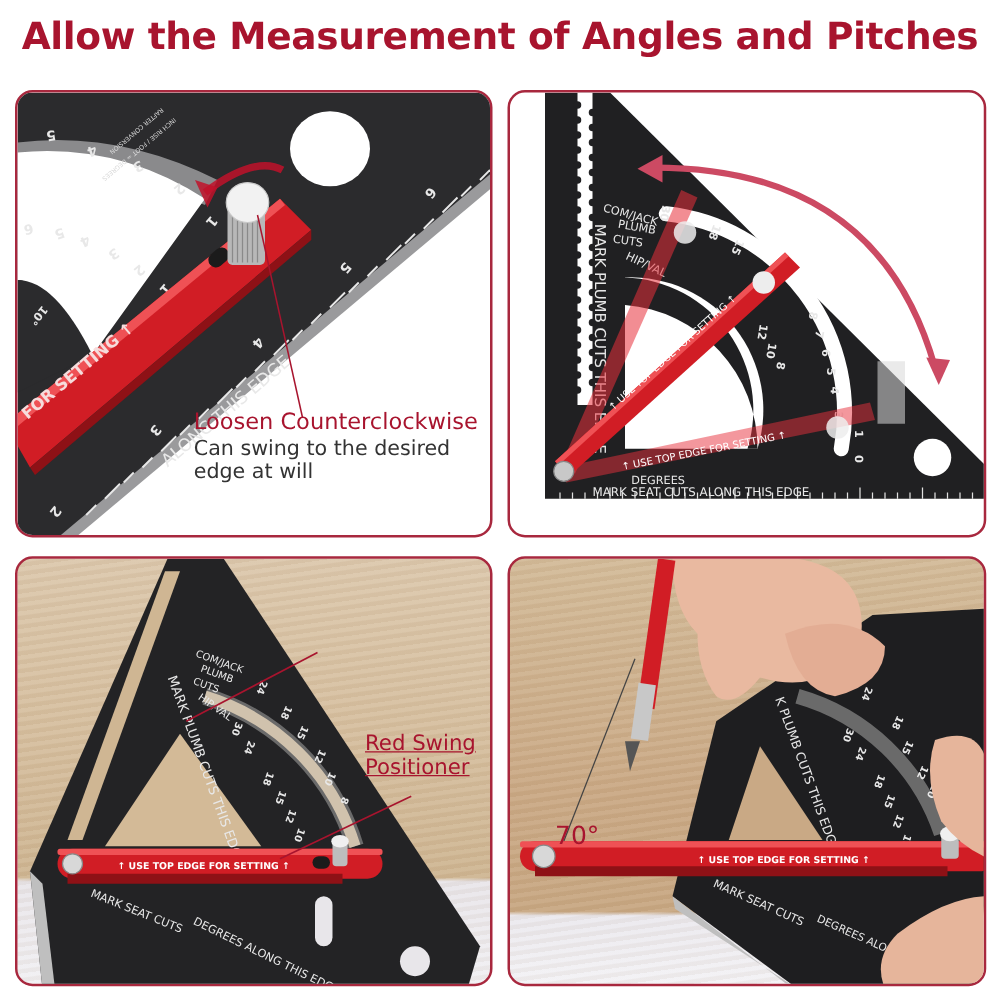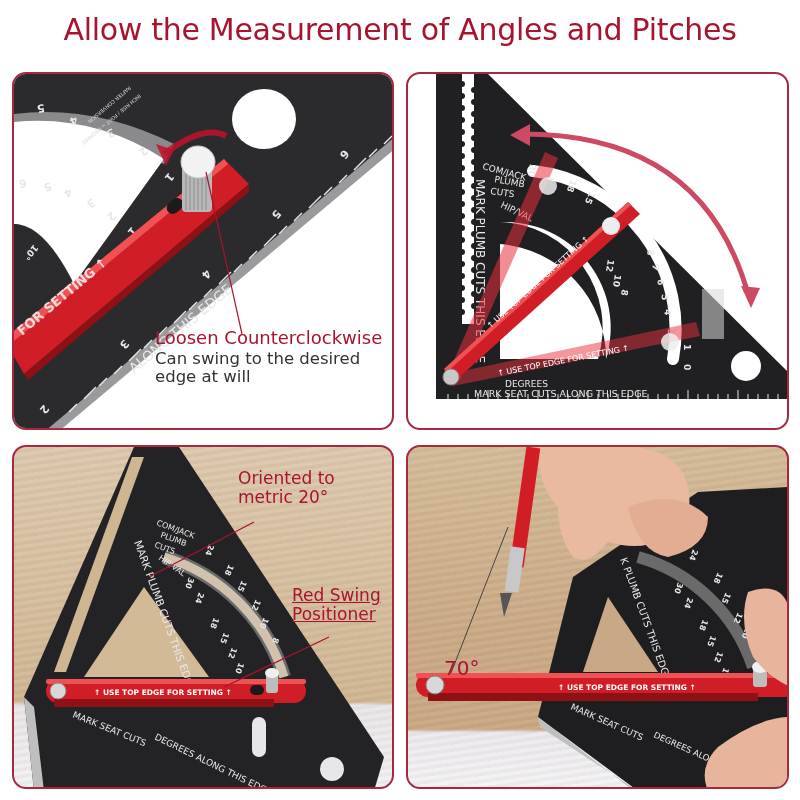--- a/index.html
+++ b/index.html
@@ -2,21 +2,21 @@
 <html><head>
 <meta charset="utf-8">
 <style>
   * { box-sizing: border-box; margin: 0; padding: 0; }
   html, body { width: 800px; height: 800px; background: #ffffff; overflow: hidden; }
   body { position: relative; font-family: "Liberation Sans", "DejaVu Sans", sans-serif; }
 
   .page-title {
     position: absolute; left: 0; top: 12px; width: 800px; text-align: center;
     font-family: "DejaVu Sans", sans-serif; font-size: 30px; color: #a8142e;
-    letter-spacing: -0.3px; font-weight: normal;
+    letter-spacing: -0.3px; font-weight: bold;
   }
 
   .panel {
     position: absolute; border: 2px solid #a8283e; border-radius: 14px; overflow: hidden;
   }
   .p1 { left: 12px; top: 72px; width: 382px; height: 358px; background: #ffffff; }
   .p2 { left: 406px; top: 72px; width: 383px; height: 358px; background: #ffffff; }
   .p3 { left: 12px; top: 445px; width: 382px; height: 344px;
         background: linear-gradient(180deg, #dcc8ad 0%, #d6bf9f 40%, #cfb693 75%, #e9e6ea 76%, #f1f0f3 100%); }
   .p4 { left: 406px; top: 445px; width: 383px; height: 344px;
@@ -321,21 +321,20 @@
     <rect x="40" y="252" width="220" height="8" fill="#8e1116"></rect>
     <text x="80" y="248" fill="#ffffff" font-family="DejaVu Sans, sans-serif" font-size="7.5" font-weight="bold">↑ USE TOP EDGE FOR SETTING ↑</text>
     <rect x="236" y="238" width="14" height="10" rx="5" fill="#1b1b1b"></rect>
     <circle cx="44" cy="244" r="8" fill="#d8d8d8" stroke="#888" stroke-width="1"></circle>
     <rect x="252" y="226" width="12" height="20" rx="3" fill="#bdbdbd"></rect>
     <ellipse cx="258" cy="226" rx="7" ry="5" fill="#f0f0f0"></ellipse>
 
     <line x1="240" y1="75" x2="135" y2="130" stroke="#a8142e" stroke-width="1.3"></line>
     <line x1="315" y1="190" x2="210" y2="240" stroke="#a8142e" stroke-width="1.3"></line>
   </svg>
-  <div class="caption cap-red c3a">Oriented to metric 20°</div>
   <div class="caption cap-red c3b">Red Swing Positioner</div>
 </div>
 
 <div class="panel p4">
   <div class="wood-grain"></div>
   <svg class="art" width="383" height="344" viewBox="0 0 383 344">
 
     <line x1="100" y1="80" x2="36" y2="244" stroke="#444" stroke-width="1"></line>
 
     <path d="M38,238 Q48,224 54,244" stroke="#a8142e" stroke-width="1.6" fill="none"></path>

